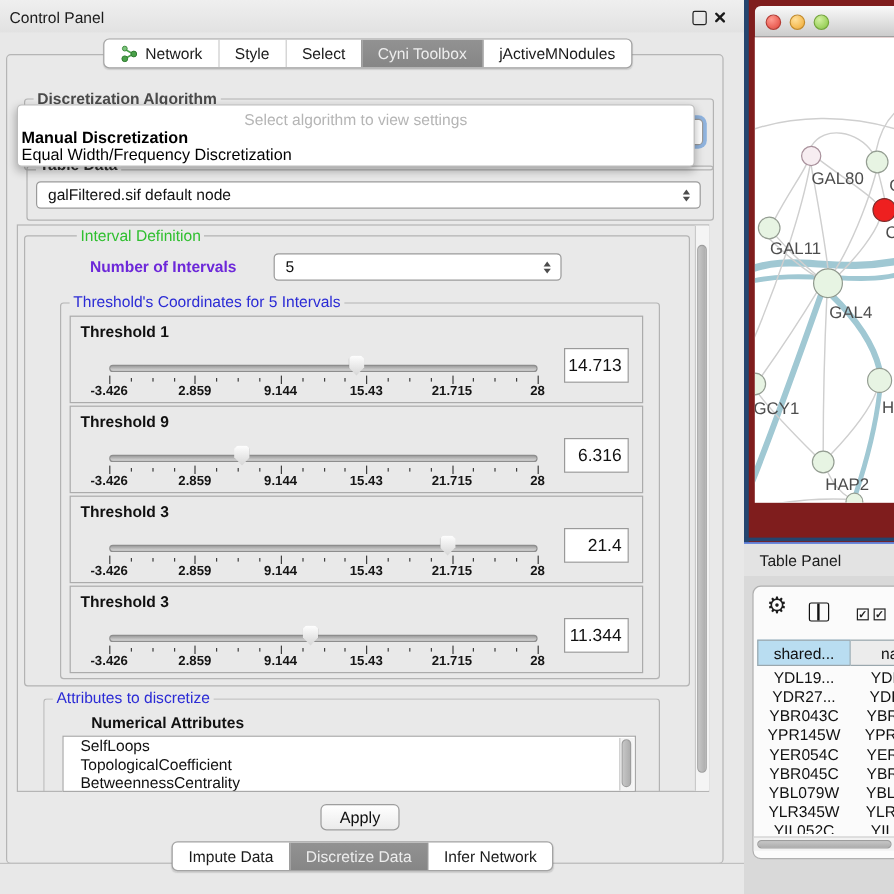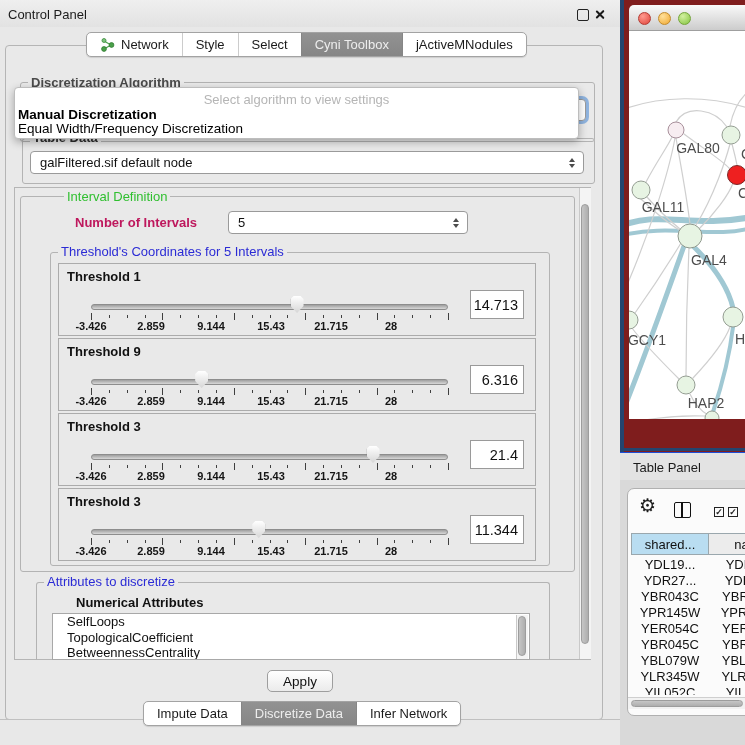--- a/index.html
+++ b/index.html
@@ -57,21 +57,21 @@
   
   .thr{position:absolute;left:58px;width:476px;height:71px;border:1px solid #ababab;background:#e9e9e9;}
   .thr-label{position:absolute;left:8px;top:5px;font-size:13px;font-weight:700;color:#111;}
   .track{position:absolute;left:32px;top:40px;width:357px;height:6px;border-radius:3px;
          background:linear-gradient(#9e9e9e,#d8d8d8);border:1px solid #8d8d8d;box-sizing:border-box;}
   .knob{position:absolute;top:32px;width:13px;height:17px;background:linear-gradient(#ffffff,#d6d6d6);
         clip-path:polygon(0 3px,3px 0,10px 0,13px 3px,13px 10px,6.5px 17px,0 10px);
         filter:drop-shadow(0 0 1px #777);}
   .ticks{position:absolute;left:32px;top:49px;width:357px;height:8px;}
   .tk{position:absolute;width:1px;background:#3f3f3f;}
-  .tlabels{position:absolute;left:32px;top:56px;width:300px;height:12px;}
+  .tlabels{position:absolute;left:32px;top:56px;width:357px;height:12px;}
   .tl{position:absolute;transform:translateX(-50%);font-size:11px;font-weight:700;color:#151515;white-space:nowrap;}
   .vbox{position:absolute;left:411px;top:26px;width:54px;height:29px;background:#fff;border:1px solid #9a9a9a;
         font-size:14.5px;color:#111;display:flex;align-items:center;justify-content:flex-end;
         padding-right:5px;box-sizing:border-box;}
   
   .attr-sub{position:absolute;left:56px;top:595px;font-size:13px;font-weight:700;color:#111;padding-left:20px;}
   .attr-list{position:absolute;left:52px;top:613px;width:478px;height:47px;background:#fff;
              border:1px solid #a8a8a8;overflow:hidden;box-sizing:border-box;}
   .attr-item{padding-left:14px;font-size:13px;line-height:15.5px;color:#111;white-space:nowrap;}
   
@@ -176,21 +176,21 @@
     <div class="stepper">
         <div class="arr-up"></div>
         <div class="arr-dn"></div>
       </div>
   </div>
 
   <div class="viewport"></div>
 
   <div class="group" style="left:20px;top:196px;width:553px;height:374px;"></div>
   <div class="gtitle t-green" style="left:28px;top:190px;margin-left:36px;">Interval Definition</div>
-  <div class="abs" style="left:75px;top:215px;font-size:13px;font-weight:700;color:#be185d;text-align:right;">Number of Intervals</div>
+  <div class="abs" style="left:75px;top:215px;font-size:13px;font-weight:700;color:#6d28d9;text-align:right;">Number of Intervals</div>
   <div class="combo" style="left:228px;top:211px;width:240px;height:23px;">
     <span>5</span>
     <div class="stepper">
         <div class="arr-up"></div>
         <div class="arr-dn"></div>
       </div>
   </div>
 
   <div class="group" style="left:50px;top:252px;width:498px;height:312px;"></div>
   <div class="gtitle t-blue" style="left:58px;top:245px;">Threshold's Coordinates for 5 Intervals</div>

